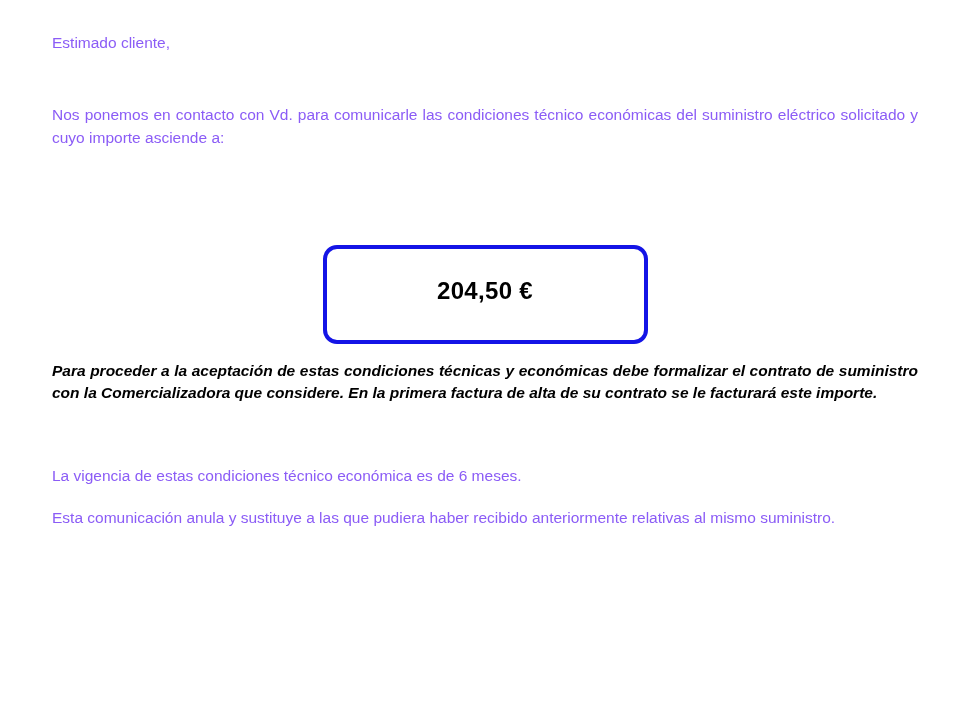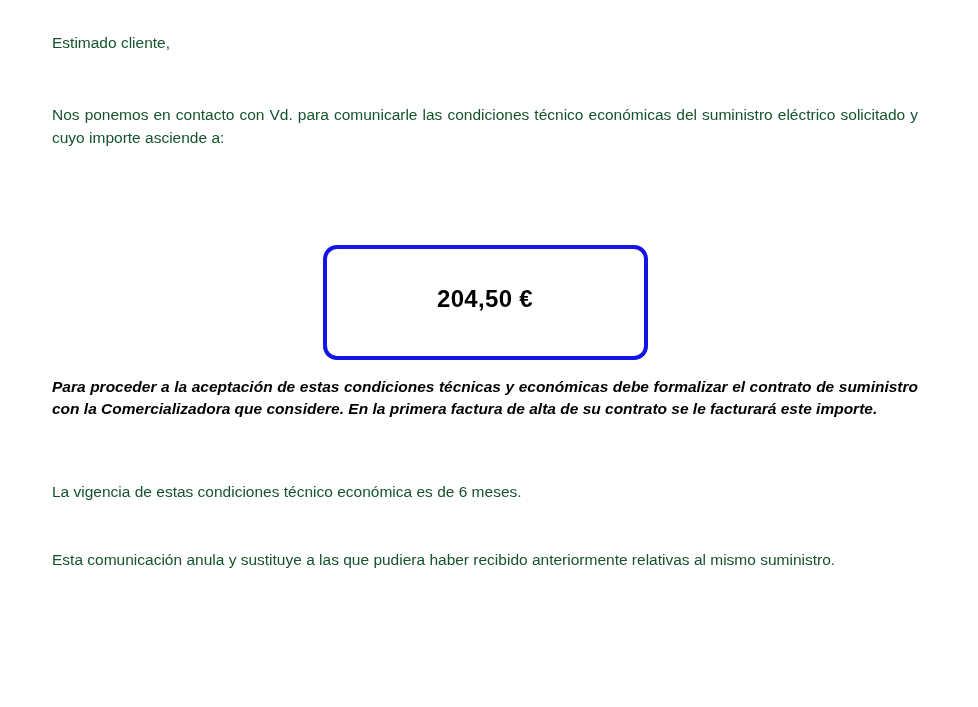--- a/index.html
+++ b/index.html
@@ -19,39 +19,39 @@
     position: relative;
     width: 978px;
     height: 707px;
     box-sizing: border-box;
     padding: 26px 60px 0 52px;
   }
   .para {
     font-size: 15.5px;
     line-height: 1.45;
     text-align: justify;
-    color: #14532d;
+    color: #8b5cf6;
     margin: 0;
   }
   .greeting {
     margin-top: 6px;
     text-align: left;
   }
   .intro {
     margin-top: 50px;
   }
   .amount-wrap {
     margin-top: 96px;
     display: flex;
     justify-content: center;
   }
   .amount-box {
     box-sizing: border-box;
     width: 325px;
-    height: 115px;
+    height: 99px;
     border: 4px solid #1414e6;
     border-radius: 14px;
     display: flex;
     flex-direction: column;
     align-items: center;
     justify-content: center;
   }
   .amount-value {
     font-size: 24px;
     font-weight: bold;
@@ -72,21 +72,21 @@
     font-style: italic;
     font-size: 15.5px;
     line-height: 1.45;
     text-align: justify;
   }
   .validity {
     margin-top: 60px;
     text-align: left;
   }
   .annuls {
-    margin-top: 46px;
+    margin-top: 20px;
   }
 </style>
 </head>
 <body>
 
 <div class="page">
 
   <p class="para greeting">Estimado cliente,</p>
 
   <p class="para intro">Nos ponemos en contacto con Vd. para comunicarle las condiciones técnico económicas del suministro eléctrico solicitado y cuyo importe asciende a:</p>

